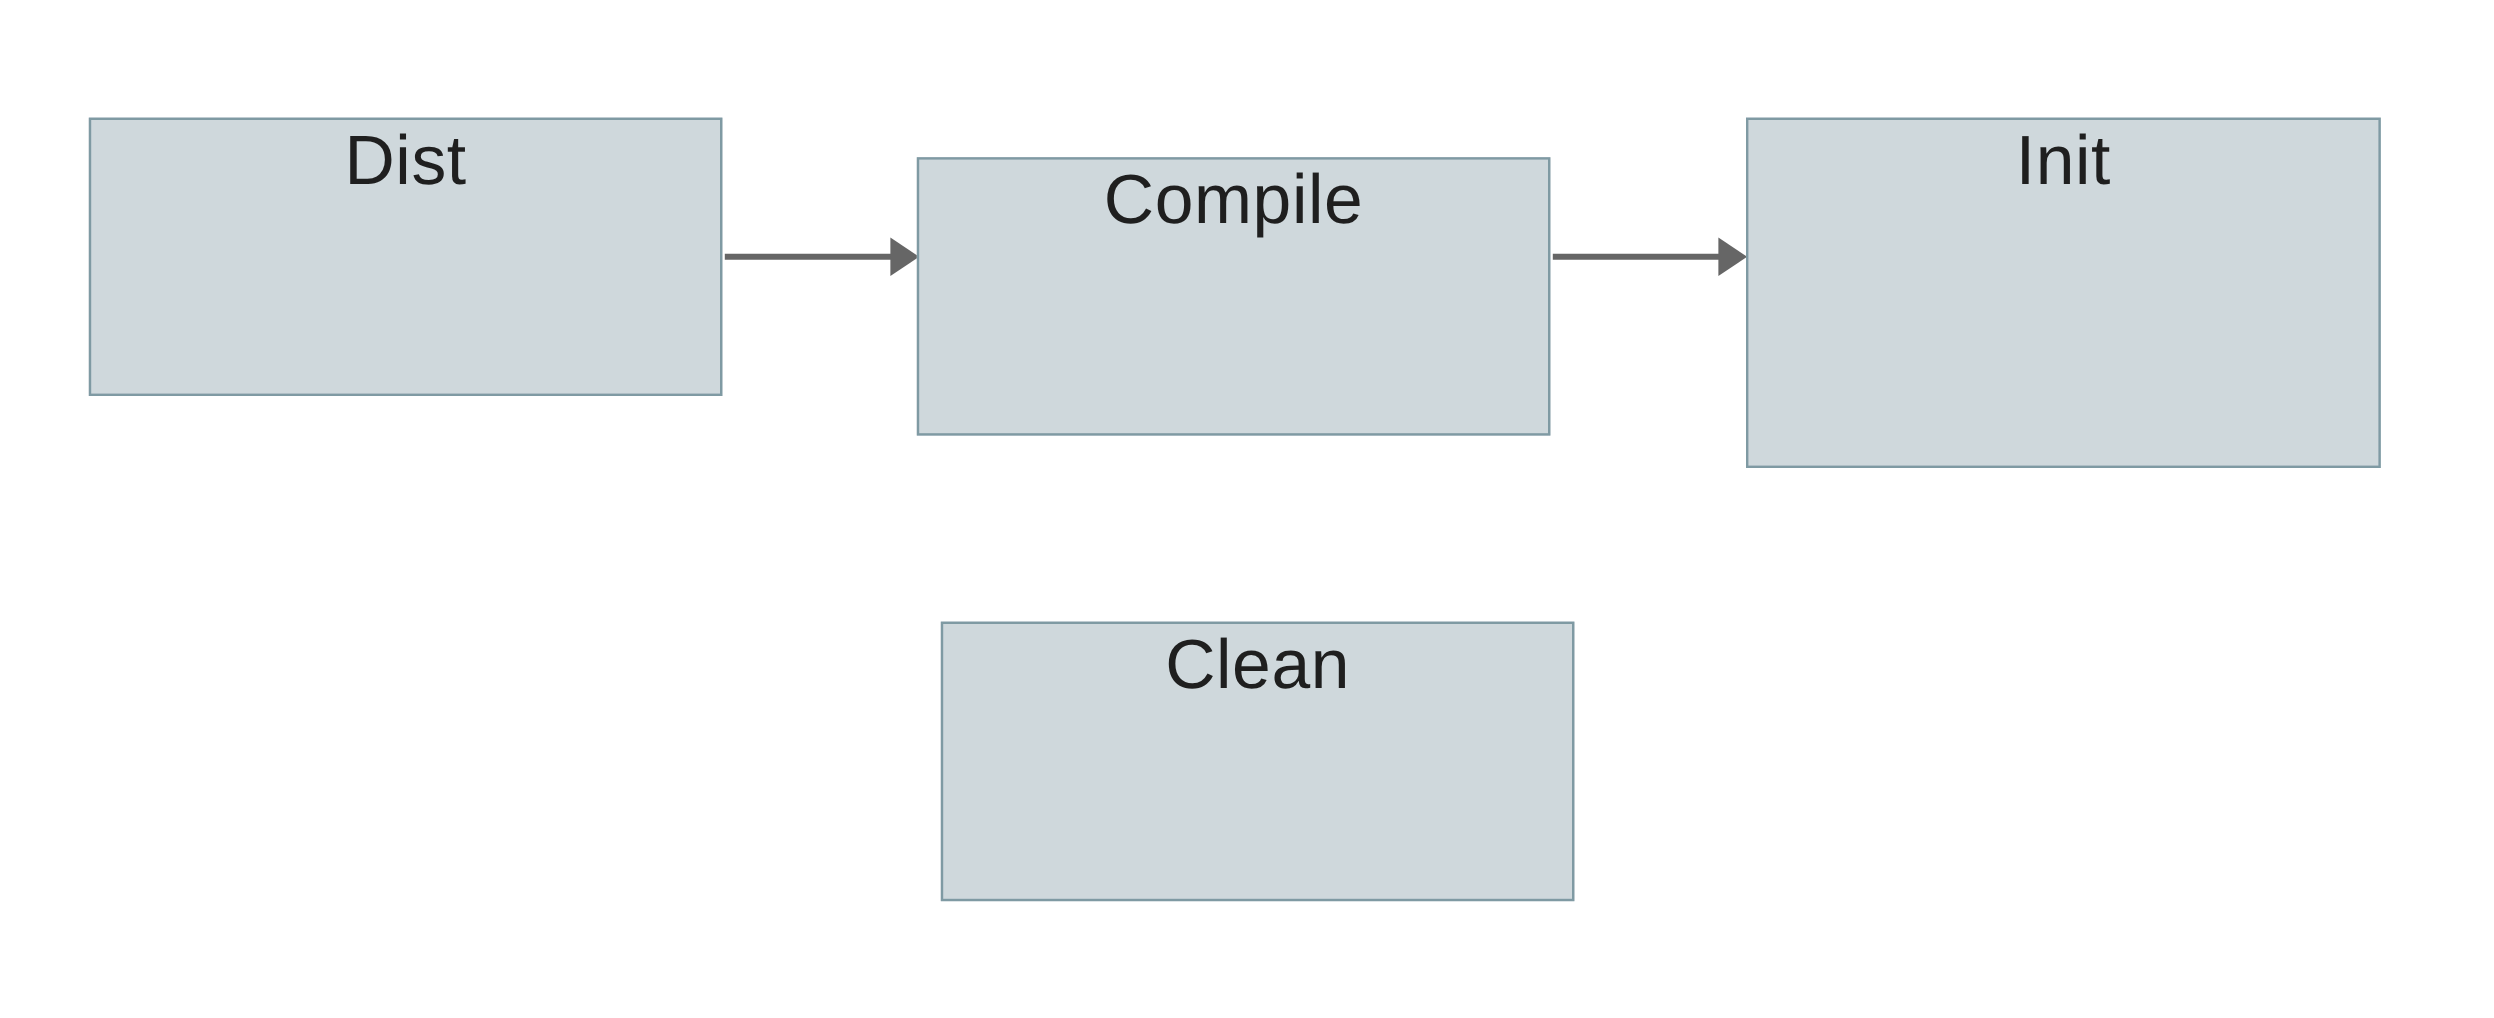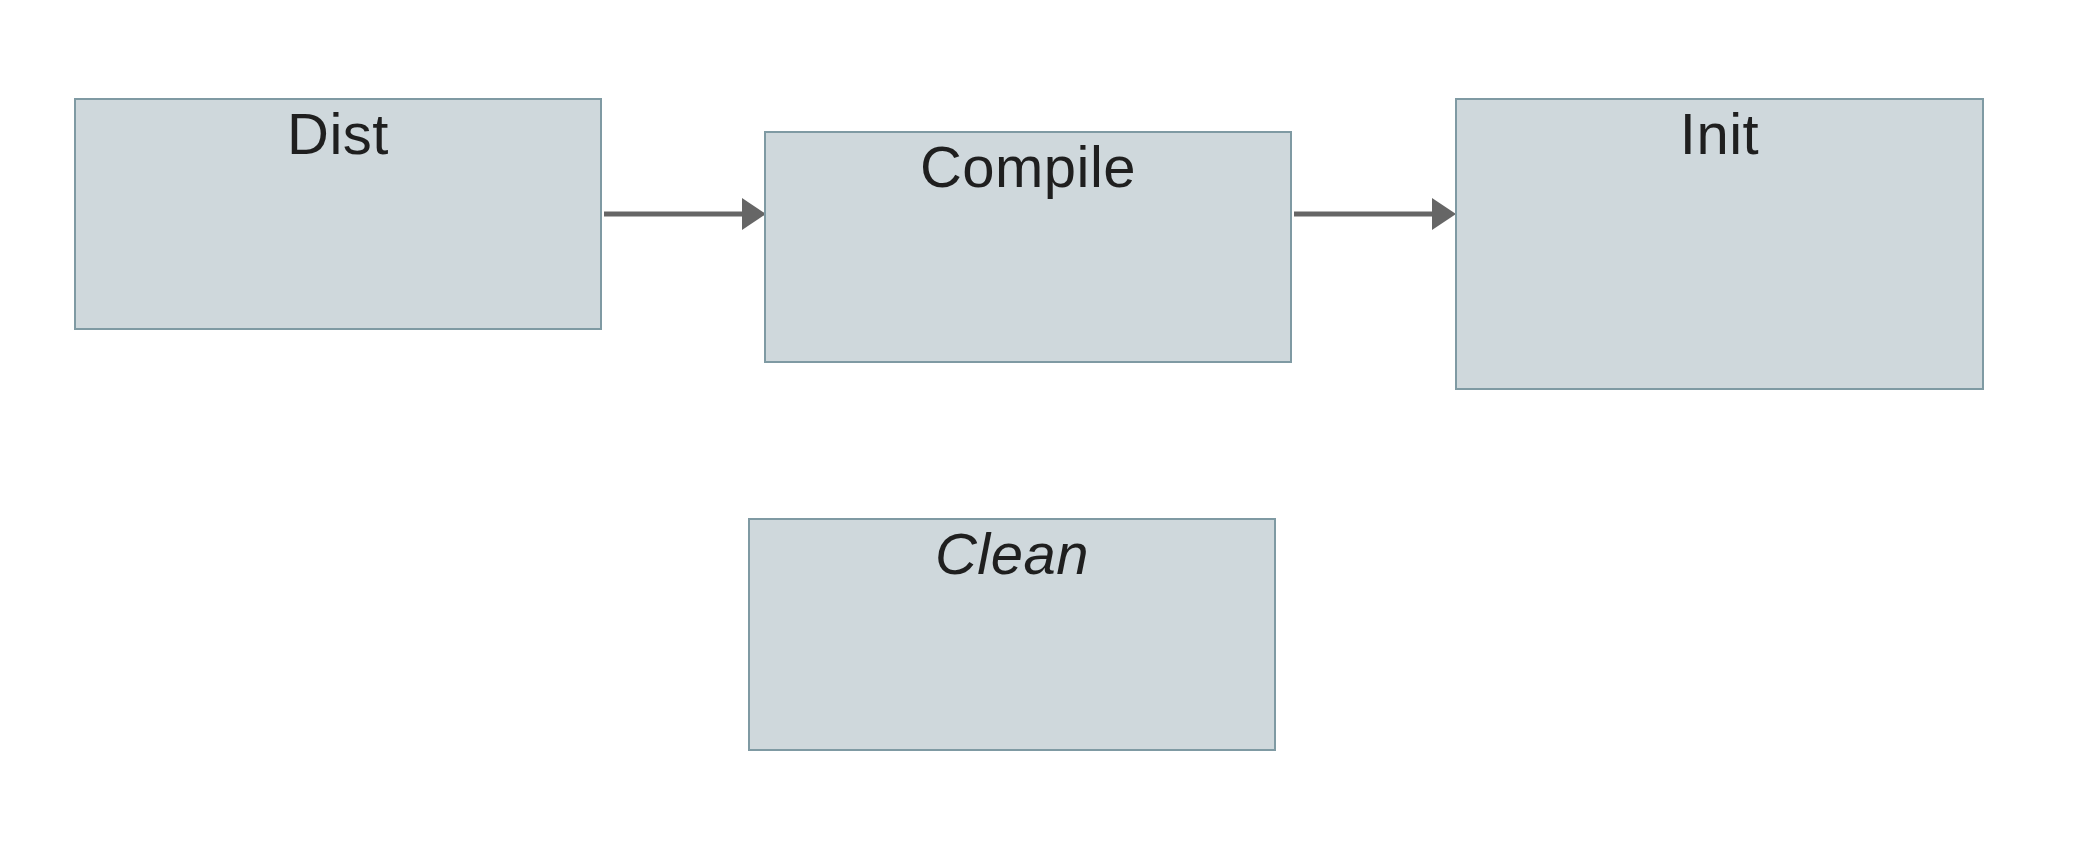--- a/index.html
+++ b/index.html
@@ -24,21 +24,21 @@
     border: 2px solid var(--node-border, #7f9aa3);
     box-sizing: border-box;
     font-size: 58px;
     color: var(--text, #1f1f1f);
     letter-spacing: 0.5px;
     cursor: default;
   }
   .node-dist    { left: 74px;   top: 98px;  width: 528px; height: 232px; }
   .node-compile { left: 764px;  top: 98px;  width: 528px; height: 232px; margin-top: 33px; }
   .node-init    { left: 1455px; top: 98px;  width: 529px; height: 292px; }
-  .node-clean   { left: 748px;  top: 518px; width: 528px; height: 233px; font-style: italic; }
+  .node-clean   { left: 784px;  top: 518px; width: 528px; height: 233px; }
   .edge-layer {
     position: absolute;
     left: 0;
     top: 0;
     width: 2078px;
     height: 848px;
     pointer-events: none;
   }
   .edge-layer line {
     stroke: var(--arrow, #666666);

